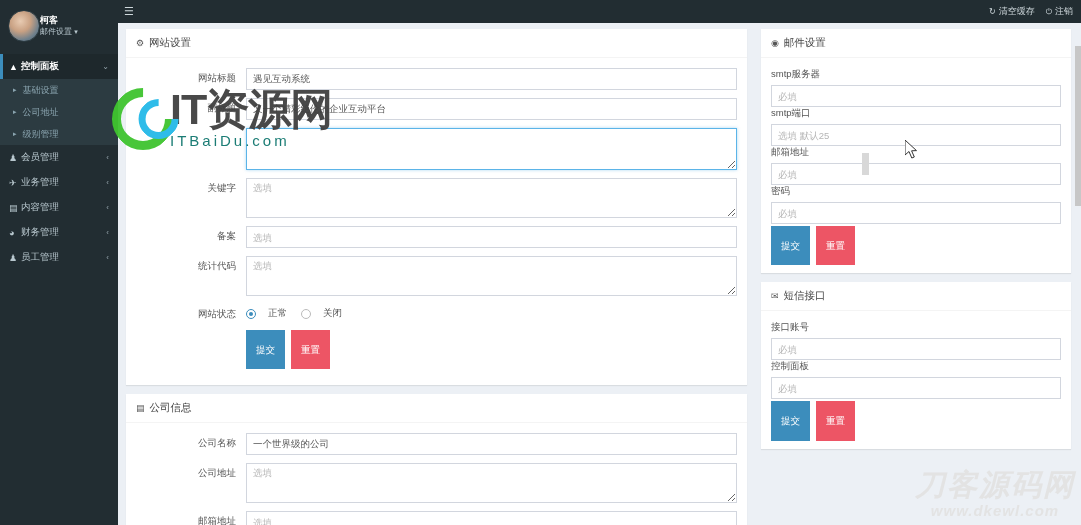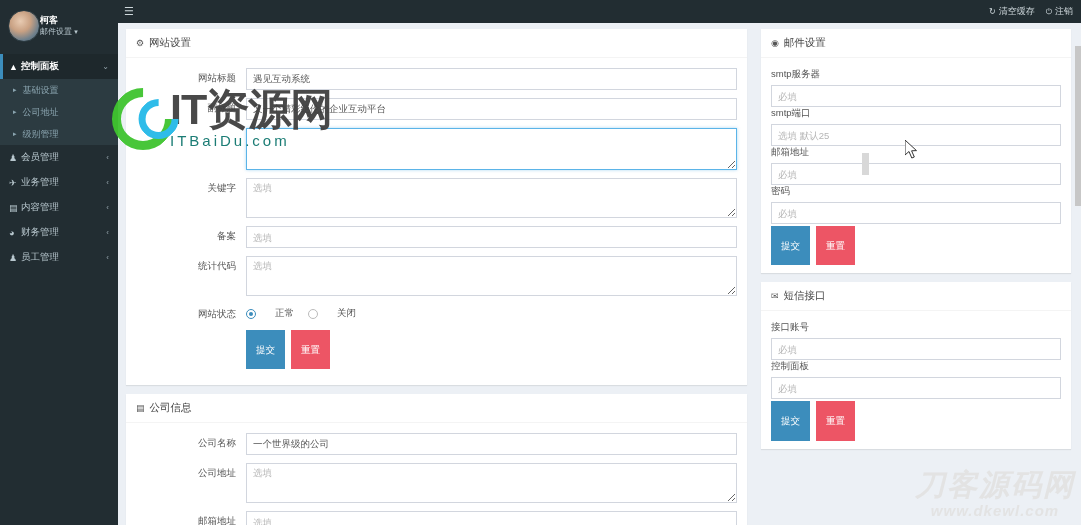--- a/index.html
+++ b/index.html
@@ -90,21 +90,21 @@
     flex: 1; border: 1px solid #d2d6de; background: #fff;
     font-size: 9.5px; color: #555; padding: 3px 6px; height: 22px;
     font-family: "Liberation Sans", sans-serif; border-radius: 0; outline: none;
   }
   .form-control::placeholder { color: #b5b5b5; }
   textarea.form-control { height: 40px; resize: vertical; }
   textarea.tall { height: 42px; }
   .form-control.focused { border: 1px solid #5bb4e8; box-shadow: 0 0 3px rgba(91,180,232,.5); }
 
   .radio-row { display: flex; align-items: center; gap: 14px; padding-top: 3px; }
-  .radio { display: flex; align-items: center; gap: 19px; font-size: 9.5px; color: #555; cursor: pointer; }
+  .radio { display: flex; align-items: center; gap: 12px; font-size: 9.5px; color: #555; cursor: pointer; }
   .rdot { width: 10px; height: 10px; border-radius: 50%; border: 1px solid #bbb; background:#fff; position: relative; }
   .rdot.on { border-color: #3c8dbc; }
   .rdot.on::after {
     content:""; position:absolute; inset: 2px; border-radius:50%; background:#3c8dbc;
   }
 
   .btn-row { display: flex; gap: 6px; padding-top: 2px; }
   .btn {
     border: 0; color: #fff; font-size: 9.5px; padding: 14px 10px; cursor: pointer;
     font-family: "Liberation Sans", sans-serif; border-radius: 0; line-height: 1.2;

